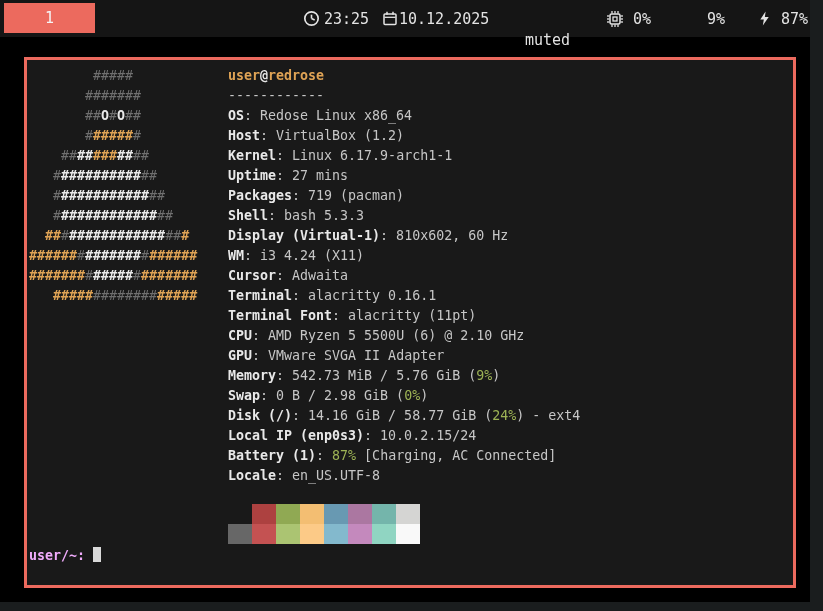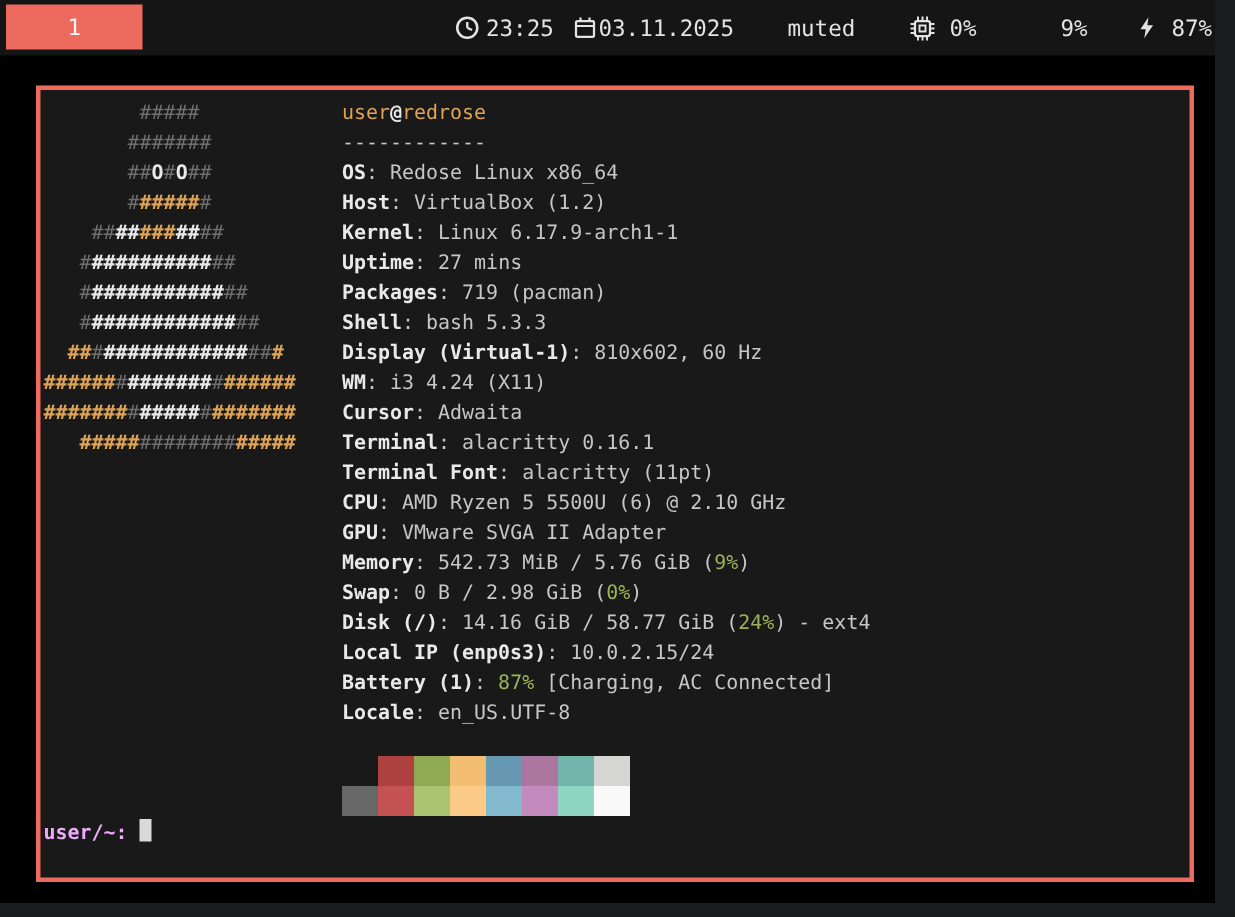--- a/index.html
+++ b/index.html
@@ -38,21 +38,21 @@
     font-size:13.3px;line-height:20px;white-space:pre;
   }
   #art{left:2px;top:6px;}
   #info{left:201px;top:6px;}
   .c-g{color:#6f6f6f;}
   .c-w{color:#e9e9e9;font-weight:bold;}
   .c-o{color:#dfa355;font-weight:bold;}
   .c-label{color:#e9e9e9;font-weight:bold;}
   .c-val{color:#c6c6c6;}
   .c-green{color:#9db355;}
-  .c-acc{color:#dfa355;font-weight:normal;}
+  .c-acc{color:#dfa355;font-weight:bold;}
   
   #palette{position:absolute;left:201px;top:444px;}
   .prow{display:flex;height:20px;}
   .swatch{width:24px;height:20px;}
   
   #prompt{
     left:2px;top:486px;
     font-weight:bold;color:#f0abfc;
   }
   #cursor{
@@ -82,23 +82,23 @@
     <div class="bar-item" style="left:382px;">
       <span class="bar-icon">
         <svg width="16" height="17" viewBox="0 0 16 16">
           <rect x="2" y="3.5" width="12" height="10.5" rx="1" fill="none" stroke="#e3e3e3" stroke-width="1.5"></rect>
           <line x1="2.5" y1="6.8" x2="13.5" y2="6.8" stroke="#e3e3e3" stroke-width="1.3"></line>
           <line x1="5" y1="1.2" x2="5" y2="4.2" stroke="#e3e3e3" stroke-width="1.5"></line>
           <line x1="11" y1="1.2" x2="11" y2="4.2" stroke="#e3e3e3" stroke-width="1.5"></line>
         </svg>
       </span>
     </div>
-    <div class="bar-item" style="left:399px;">03.11.2025</div>
+    <div class="bar-item" style="left:399px;">10.12.2025</div>
 
-    <div class="bar-item" style="left:525px;">muted</div>
+    <div class="bar-item" style="left:525px;margin-top:21px;">muted</div>
 
     <div class="bar-item" style="left:606px;">
       <span class="bar-icon">
         <svg width="18" height="18" viewBox="0 0 18 18">
           <rect x="4" y="4" width="10" height="10" rx="1.5" fill="none" stroke="#e3e3e3" stroke-width="1.5"></rect>
           <rect x="7" y="7" width="4" height="4" fill="none" stroke="#e3e3e3" stroke-width="1.3"></rect>
           <g stroke="#e3e3e3" stroke-width="1.3">
             <line x1="6" y1="1" x2="6" y2="3.4"></line>
               <line x1="9" y1="1" x2="9" y2="3.4"></line>
               <line x1="12" y1="1" x2="12" y2="3.4"></line>

